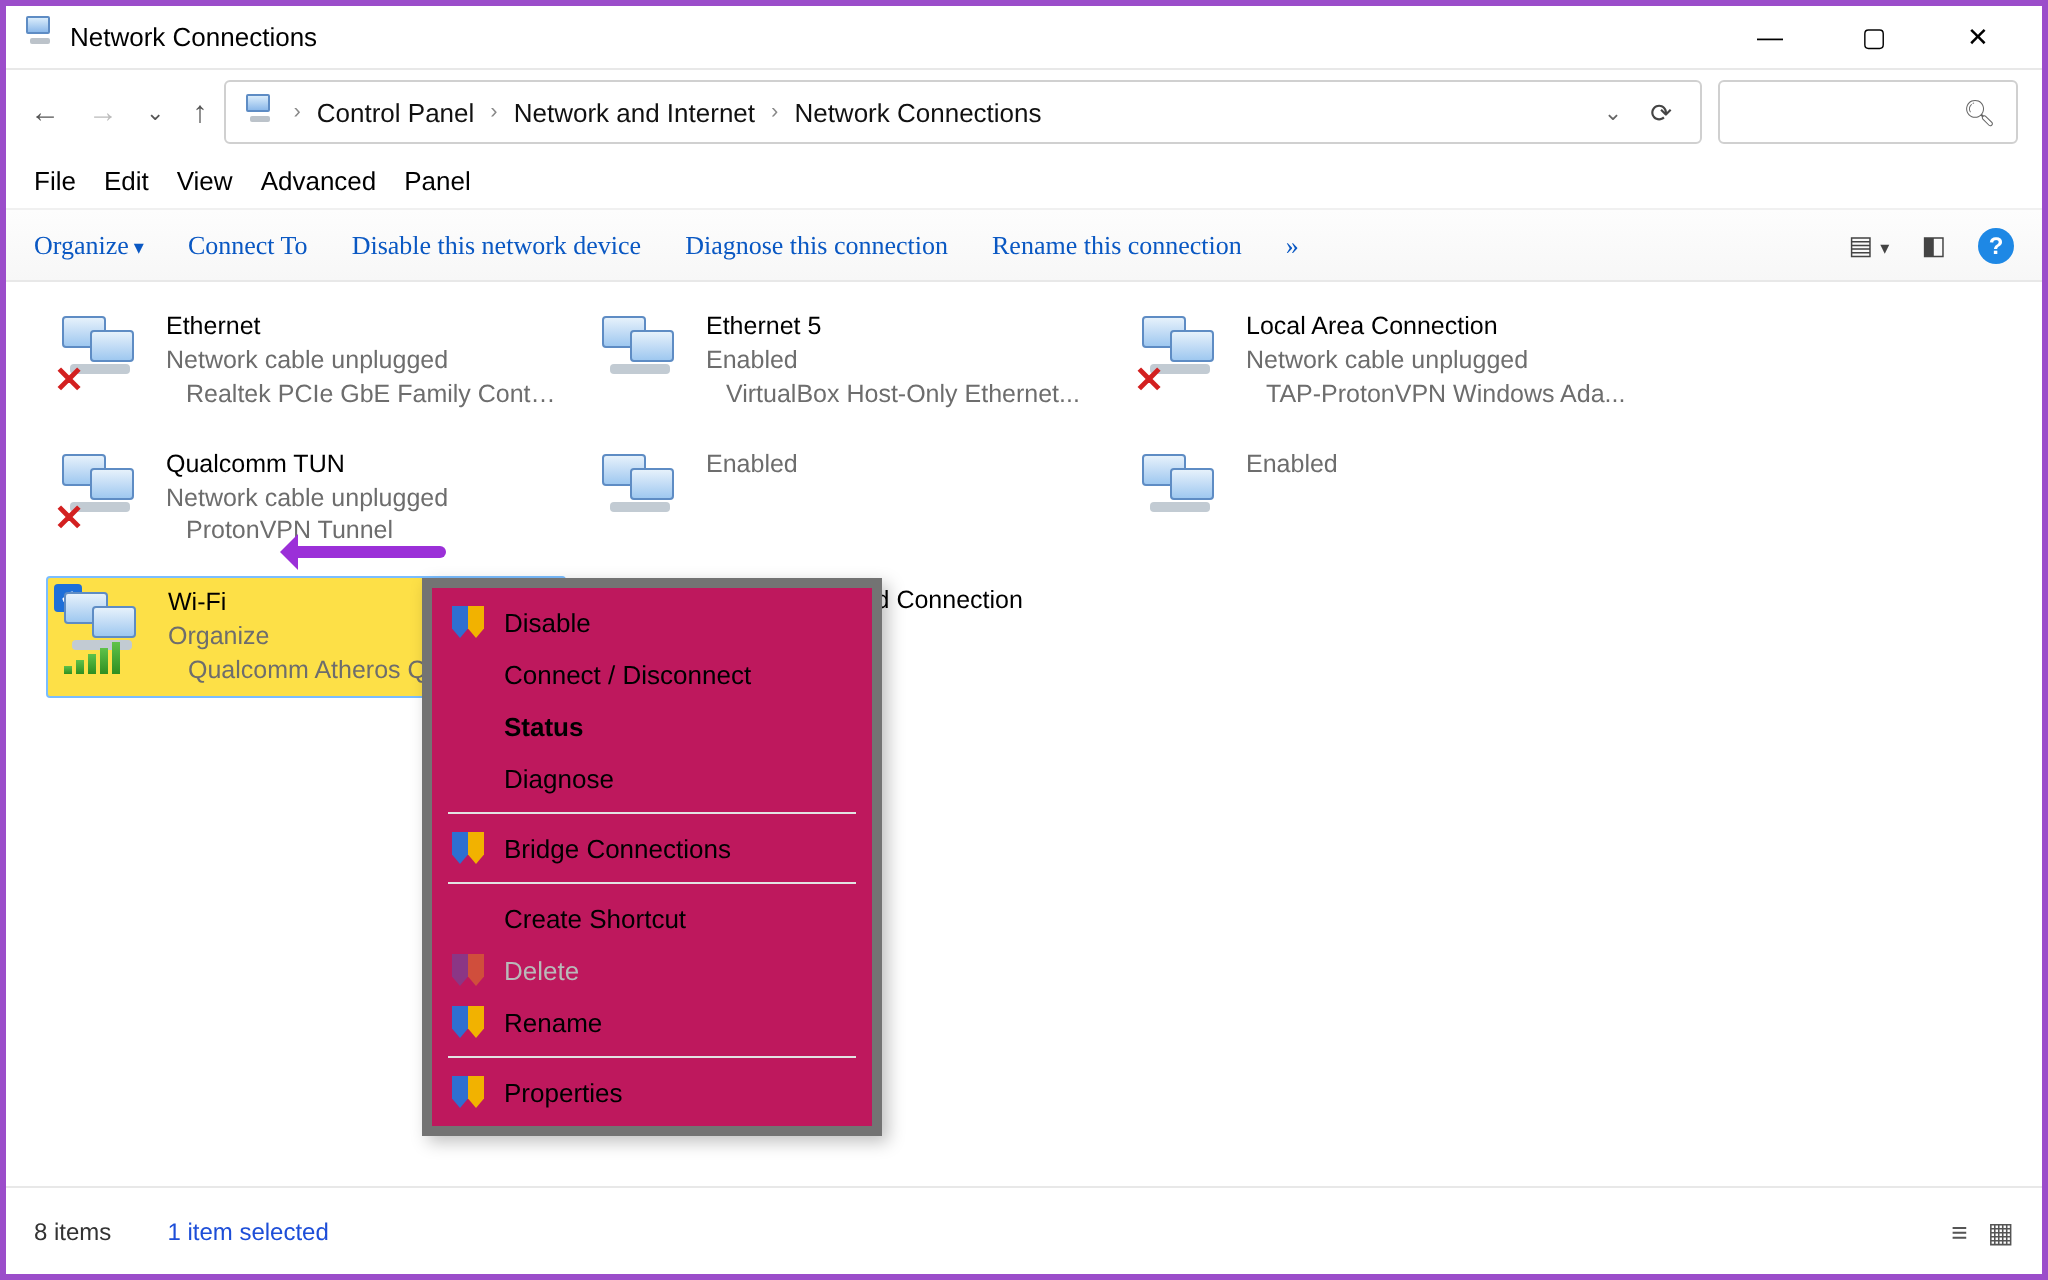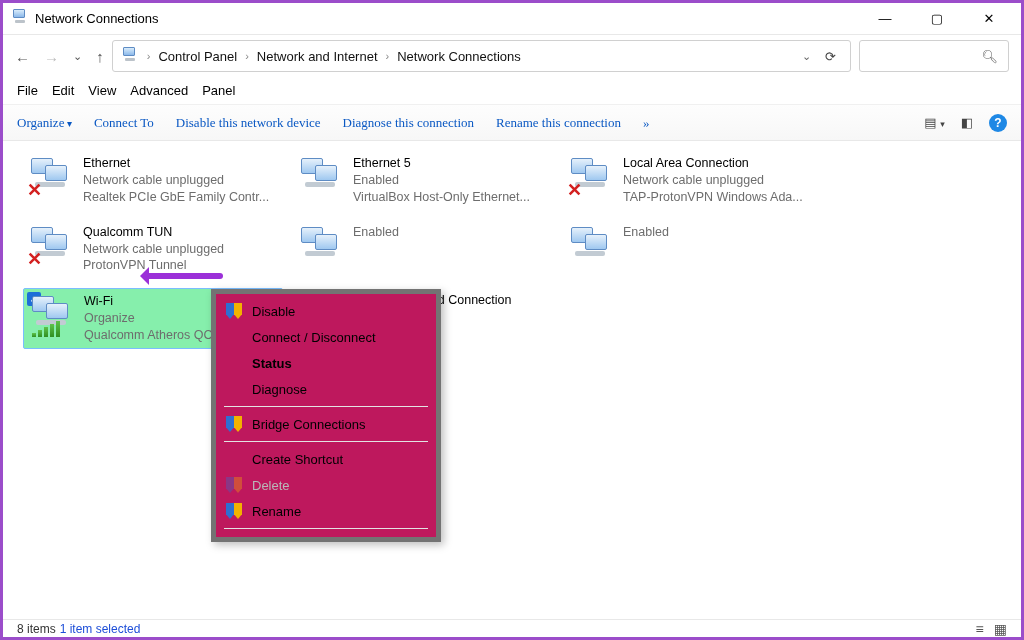--- a/index.html
+++ b/index.html
@@ -30,26 +30,26 @@
 .toolbar .tbitem { color: #0a58c3; margin-right: 22px; cursor: default; font-family: Liberation Serif, serif; }
 .toolbar .tbitem.organize::after { content: " \25BE"; font-size: 10px; }
 .toolbar .spacer { flex: 1; }
 .toolbar .ricons { display: flex; gap: 16px; align-items: center; color: #444; }
 .helpcircle { width:18px;height:18px;border-radius:50%;background:#1e88e5;color:#fff;display:flex;align-items:center;justify-content:center;font-size:12px;font-weight:bold;}
 
 
 .content { flex: 1; padding: 10px 20px; position: relative; }
 .grid { display: grid; grid-template-columns: repeat(3, 260px); column-gap: 10px; row-gap: 10px; }
 .item { display: flex; gap: 8px; align-items: flex-start; padding: 4px; position: relative; width: 260px; }
-.item.selected { background: #86efac; border: 1px solid #7abdff; border-radius: 2px;}
+.item.selected { background: #fde047; border: 1px solid #7abdff; border-radius: 2px;}
 .item .check { position:absolute; left:3px; top:3px; width:14px; height:14px; background:#1e6fd8;border-radius:2px;display:flex;align-items:center;justify-content:center;color:#fff;font-size:10px;}
 .item .texts { display: flex; flex-direction: column; font-size: 12.5px; line-height: 1.35; overflow: hidden;}
 .item .name { color: #000; white-space: nowrap; overflow:hidden; text-overflow: ellipsis;}
 .item .status { color: #6d6d6d; white-space: nowrap; overflow:hidden; text-overflow: ellipsis;}
-.item .detail { color: #6d6d6d; white-space: nowrap; overflow:hidden; text-overflow: ellipsis;}
+.item .detail { color: #6d6d6d; white-space: nowrap; overflow:hidden; text-overflow: ellipsis; margin-left: 10px;}
 
 
 .neticon { width: 48px; height: 44px; position: relative; flex-shrink: 0; }
 .neticon .mon1, .neticon .mon2 { position:absolute; width:22px; height:16px; background: linear-gradient(#e6f1fb,#9fc8f0); border:1px solid #5e8cc4; border-radius:2px;}
 .neticon .mon1 { left:4px; top:3px;}
 .neticon .mon2 { left:18px; top:10px;}
 .neticon .base { position:absolute; left:8px; top:27px; width:30px;height:5px;background:#c2cbd3;border-radius:2px;}
 .neticon .xred { position:absolute; left:0; top:24px; color:#d32020; font-weight:bold; font-size:18px;}
 .neticon .bars { position:absolute; left:4px; top:28px; display:flex; gap:2px; align-items:flex-end;}
 .neticon .bars span { width:4px; background: linear-gradient(#5ec24a,#2f8f20); display:block;}
@@ -65,21 +65,21 @@
 .ctxmenu .shield { width:16px;height:16px;display:inline-block; position:relative;}
 .ctxmenu .shield::before { content:""; position:absolute; left:0;top:0;width:8px;height:16px;background:#2e6fd1; clip-path: polygon(0 0,100% 0,100% 70%,50% 100%,0 70%);}
 .ctxmenu .shield::after { content:""; position:absolute; left:8px;top:0;width:8px;height:16px;background:#f2b200; clip-path: polygon(0 0,100% 0,100% 70%,50% 100%,0 70%);}
 .ctxmenu .noicon { width:16px; height:16px; display:inline-block;}
 
 
 .annarrow { position:absolute; height:6px; background:#9b30d8; border-radius:3px;}
 .annarrow::after { content:""; position:absolute; left:-12px; top:-6px; border:9px solid transparent; border-right-color:#9b30d8;}
 
 
-.statusbar { border-top: 1px solid #e8e8e8; height: 18px; display: flex; align-items: center; font-size: 12px; padding: 0 14px; color: #333; gap: 4px;}
+.statusbar { border-top: 1px solid #e8e8e8; height: 44px; display: flex; align-items: center; font-size: 12px; padding: 0 14px; color: #333; gap: 28px;}
 .statusbar .right { margin-left: auto; display:flex; gap:10px; color:#555; font-size:14px;}
 
 
 .cpicon{width:18px;height:16px;position:relative;display:inline-block;}
 .cpicon .m{position:absolute;left:2px;top:0;width:12px;height:9px;background:linear-gradient(#d9ecfb,#8cb9ea);border:1px solid #5e8cc4;border-radius:1px;}
 .cpicon .b{position:absolute;left:4px;top:11px;width:10px;height:3px;background:#bcc3ca;border-radius:1px;}
 </style>
 </head>
 <body>
 
@@ -279,20 +279,24 @@
       </div>
     <div class="row disabled">
         <span class="shield" style="opacity:.35"></span>
         <span>Delete</span>
       </div>
     <div class="row">
         <span class="shield"></span>
         <span>Rename</span>
       </div>
     <div class="sep"></div>
+    <div class="row">
+        <span class="shield"></span>
+        <span>Properties</span>
+      </div>
   </div>
 
   <div class="annarrow" style="left:338px; top:372px; width:80px;"></div>
 </div>
 
 <div class="statusbar">
   <span>8 items</span>
   <span style="color:#1d4ed8;">1 item selected</span>
   <div class="right">
     <span>≡</span>

